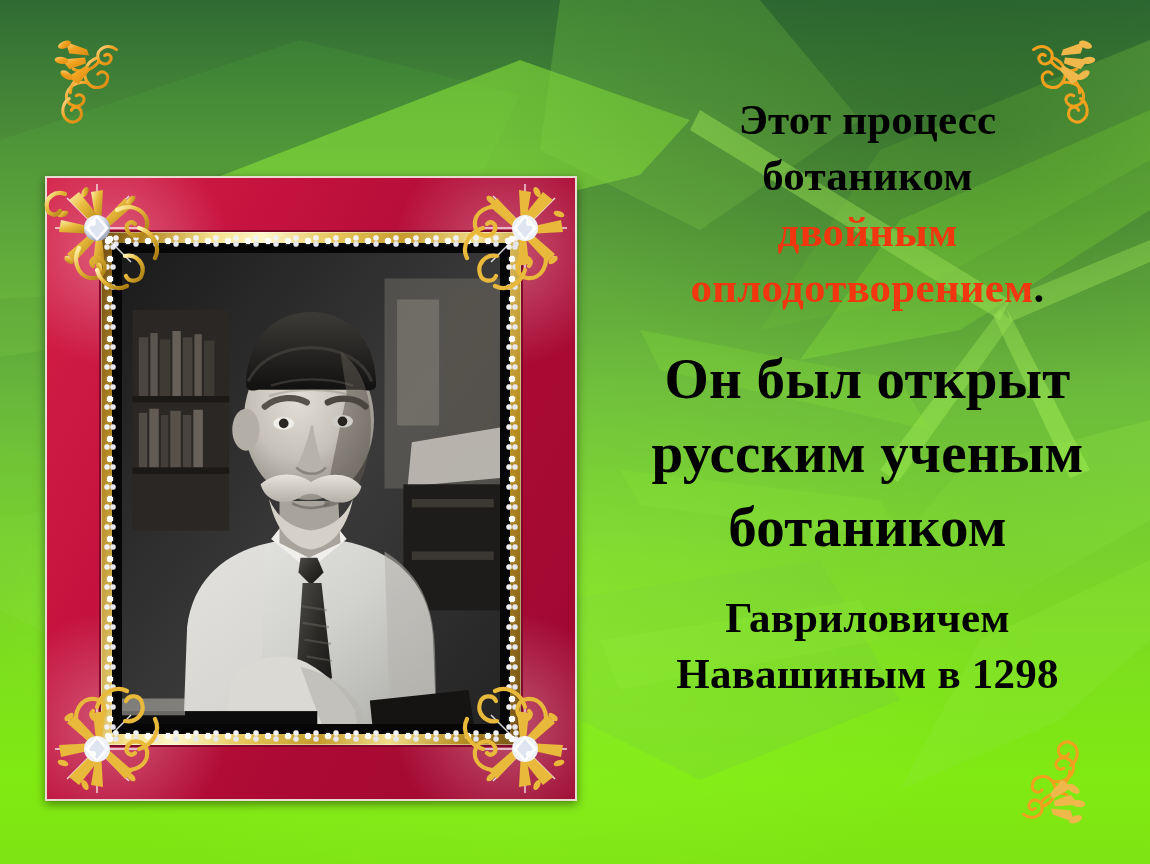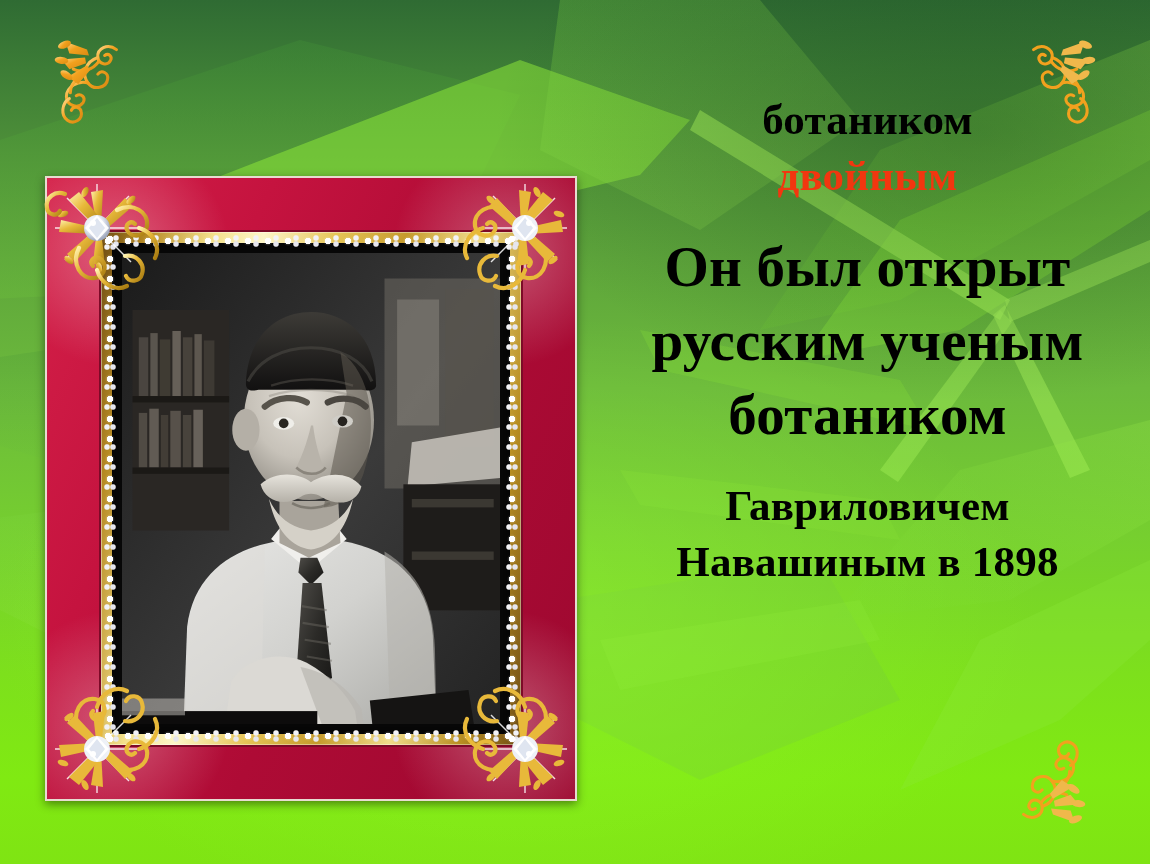--- a/index.html
+++ b/index.html
@@ -619,30 +619,32 @@
           <path d="M58,48 L66,58 L58,68 L50,58 Z" fill="#dfe5f0"></path>
           <circle cx="54" cy="53" r="3" fill="#ffffff"></circle>
         </g>
       </svg>
     </div>
   </div>
 
   <div id="text-col">
 
     <div class="para p1">
+      <span class="line">Этот процесс</span>
       <span class="line">ботаником</span>
       <span class="line hl">двойным</span>
+      <span class="line"><span class="hl">оплодотворением</span><span>.</span></span>
     </div>
 
     <div class="para p2">
       <span class="line">Он  был открыт</span>
       <span class="line">русским ученым</span>
       <span class="line">ботаником</span>
     </div>
 
     <div class="para p3">
       <span class="line">Гавриловичем</span>
-      <span class="line">Навашиным в 1898</span>
+      <span class="line">Навашиным в 1298</span>
     </div>
 
   </div>
 
 </div>
 
 </body></html>

